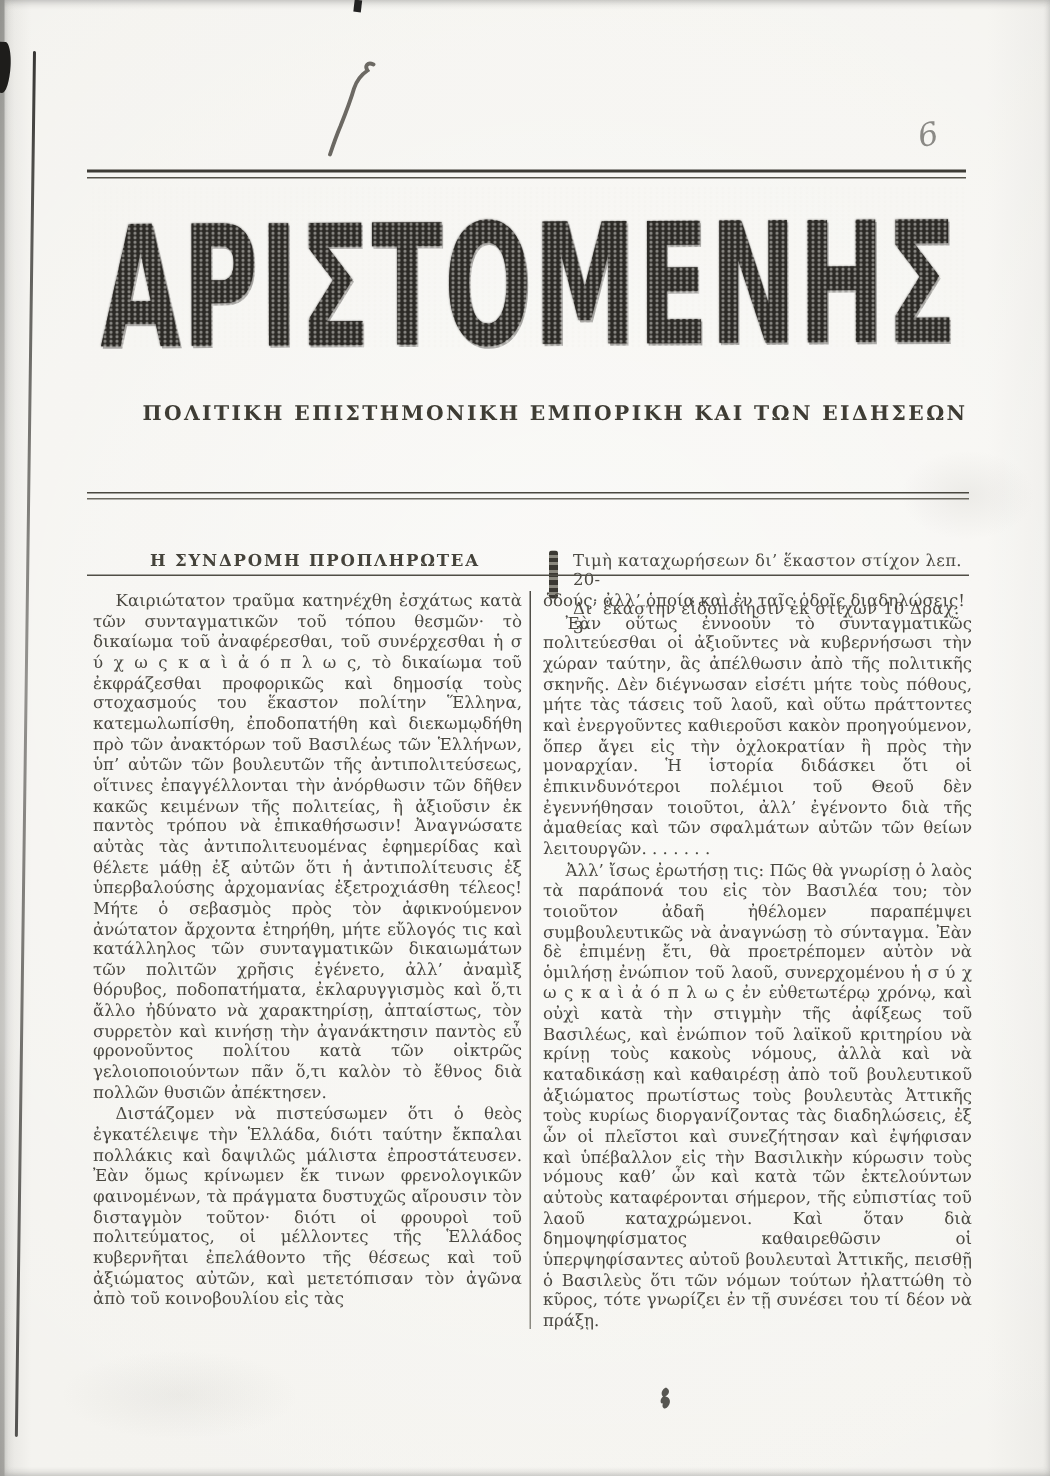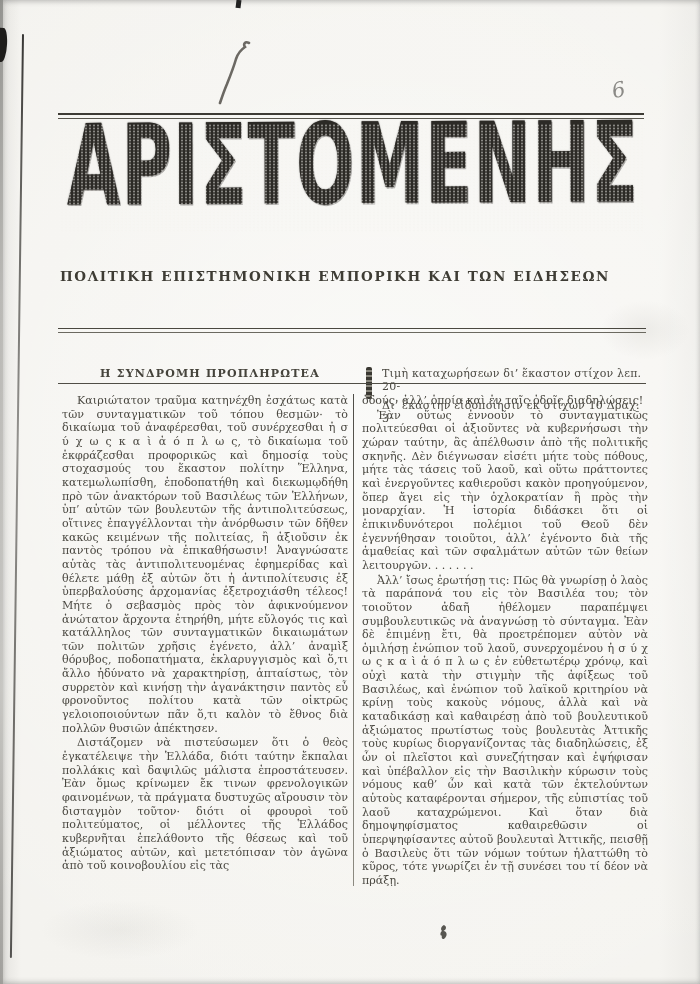--- a/index.html
+++ b/index.html
@@ -32,34 +32,34 @@
     font-family:"DejaVu Serif",serif;font-style:italic;
     font-size:21px;color:#8b8a86;transform:rotate(-12deg);
   }
   
   .dateline{position:absolute;left:60px;top:80px;width:585px;height:24px;color:#39372f;}
   .dl-year{position:absolute;left:24px;top:3px;font-size:15px;}
   .dl-place{position:absolute;left:0;right:70px;top:0;text-align:center;font-size:16.5px;font-weight:bold;letter-spacing:.5px;color:#403e36;}
   .dl-issue{position:absolute;right:38px;top:3px;font-size:15px;}
   .rule-double-heavy{position:absolute;left:58px;top:113px;width:586px;height:3px;border-top:2px solid #3d3b35;border-bottom:1px solid #55534b;}
   
-  .masthead{position:absolute;left:60px;top:124px;width:585px;height:108px;display:flex;align-items:flex-start;justify-content:center;}
+  .masthead{position:absolute;left:60px;top:124px;width:585px;height:108px;display:flex;align-items:flex-end;justify-content:center;}
   .masthead-title{
     font-family:"DejaVu Sans", sans-serif;font-weight:bold;
     font-size:69px;letter-spacing:1px;color:#2c2a26;
     transform:scaleY(1.62) rotate(-.2deg);transform-origin:center;
     text-shadow:0 0 1px rgba(40,38,34,.9), 1px 1px 0 rgba(40,38,34,.35);
     white-space:nowrap;
   }
   .masthead-speckle{position:absolute;inset:0;pointer-events:none;
     background-image:radial-gradient(circle, rgba(244,243,239,.85) .6px, rgba(244,243,239,0) 1.4px);
     background-size:4px 3px;opacity:.55;}
   .subhead-type{position:absolute;left:60px;top:238px;width:585px;text-align:center;
     font-size:21px;font-weight:bold;letter-spacing:11px;color:#34322c;text-indent:11px;}
-  .subhead-desc{position:absolute;left:60px;top:268px;width:585px;text-align:left;
+  .subhead-desc{position:absolute;left:60px;top:268px;width:585px;text-align:right;
     font-size:13.5px;font-weight:bold;letter-spacing:1.6px;color:#3e3c34;}
   .subhead-freq{position:absolute;left:60px;top:294px;width:585px;text-align:center;
     font-size:12.5px;letter-spacing:2.2px;color:#56544c;}
   
   .rule-double-light{position:absolute;left:58px;top:328px;width:588px;height:3px;border-top:1px solid #4a4840;border-bottom:1px solid #6b6960;}
   .subinfo{position:absolute;left:60px;top:336px;width:588px;height:44px;font-size:11px;color:#4b4942;margin-top:28px;}
   .subinfo-left{position:absolute;left:0;top:0;width:300px;}
   .subinfo-left .t1{display:block;text-align:center;letter-spacing:1.2px;font-weight:bold;color:#45433b;padding-top:3px;}
   .subinfo-left .t2{display:block;margin-top:6px;padding-left:2px;letter-spacing:.3px;}
   .subinfo-ornament{position:absolute;left:306px;top:3px;width:6px;height:32px;border-radius:2px;

